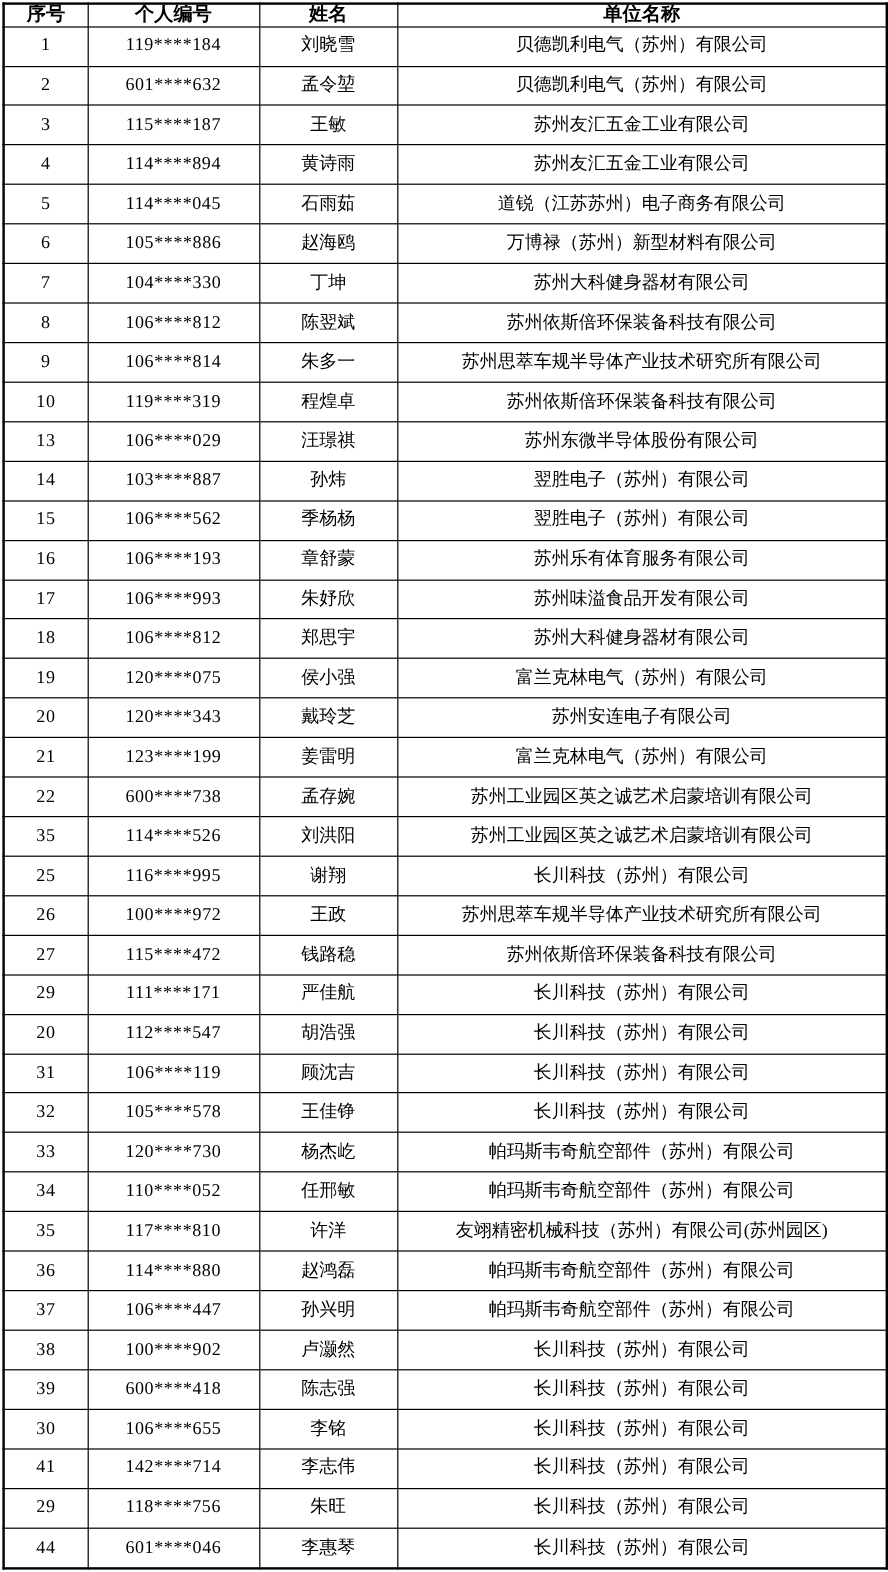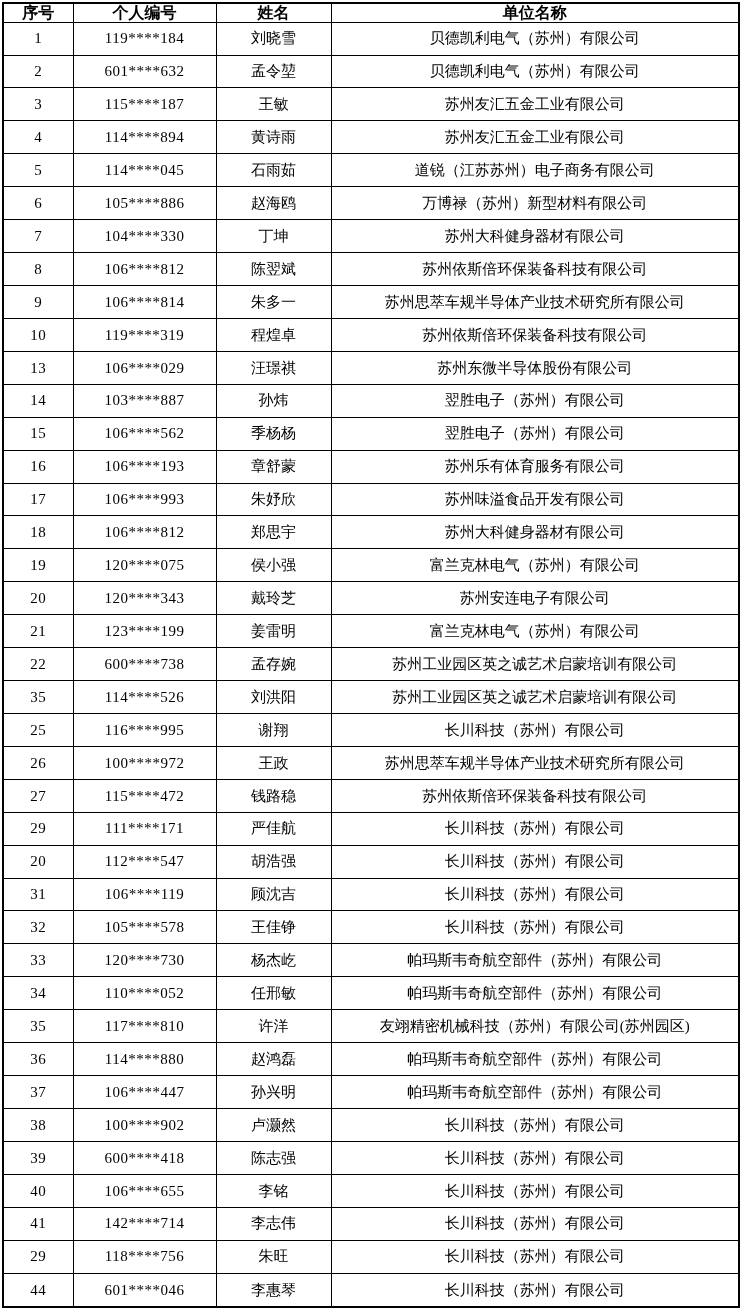--- a/index.html
+++ b/index.html
@@ -272,21 +272,21 @@
           <td>卢灏然</td>
           <td>长川科技（苏州）有限公司</td>
         </tr>
         <tr>
           <td class="num">39</td>
           <td class="num">600****418</td>
           <td>陈志强</td>
           <td>长川科技（苏州）有限公司</td>
         </tr>
         <tr>
-          <td class="num">40</td>
+          <td class="num">30</td>
           <td class="num">106****655</td>
           <td>李铭</td>
           <td>长川科技（苏州）有限公司</td>
         </tr>
         <tr>
           <td class="num">41</td>
           <td class="num">142****714</td>
           <td>李志伟</td>
           <td>长川科技（苏州）有限公司</td>
         </tr>

